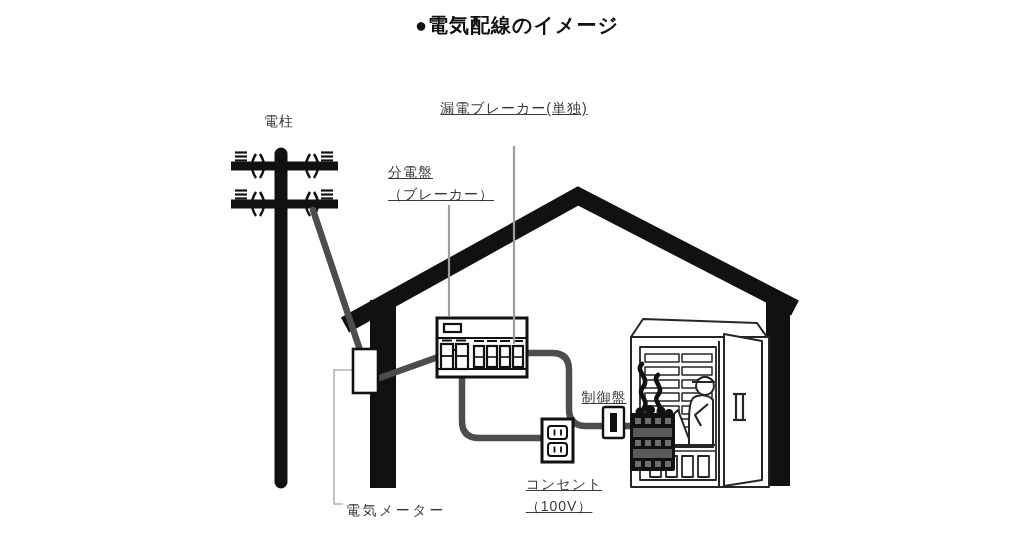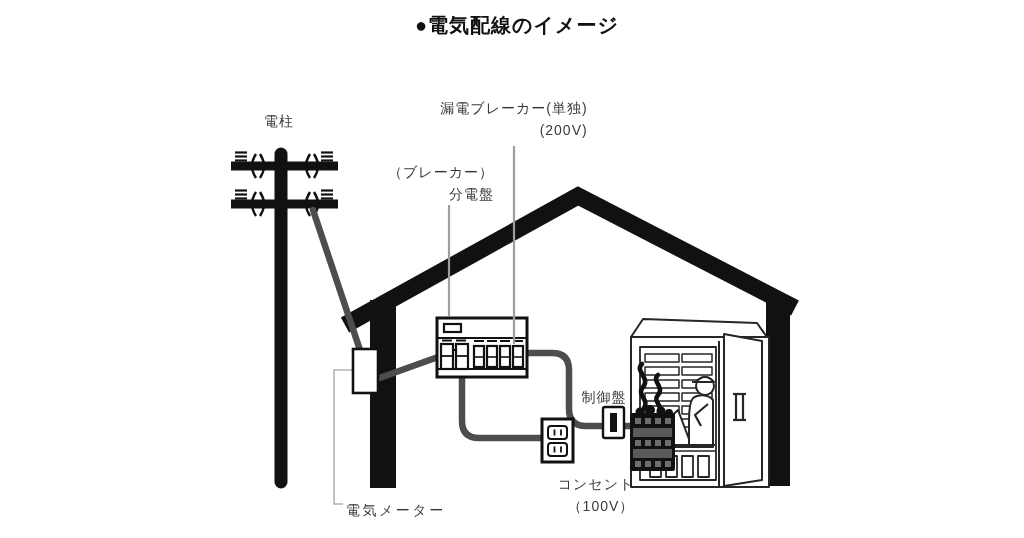--- a/index.html
+++ b/index.html
@@ -19,21 +19,21 @@
   }
   .canvas svg{position:absolute;left:0;top:0;}
   .title{
     position:absolute;left:496px;top:12px;transform:translateX(-50%);
     font-size:20px;font-weight:bold;color:var(--ink);letter-spacing:1px;white-space:nowrap;margin-left:21px;
   }
   .lbl{
     position:absolute;color:var(--label-text);font-size:14px;line-height:22px;
     letter-spacing:1px;white-space:nowrap;
   }
-  .center{transform:translateX(-50%);text-align:right;}
+  .center{transform:translateX(-50%);text-align:left;text-decoration:underline;}
   .ln{display:block;}
   .meter-spacing{letter-spacing:2.5px;font-family:Liberation Serif, serif;}
 </style>
 </head>
 <body>
 
 <div class="canvas">
 
   <svg width="1024" height="538" viewBox="0 0 1024 538">
 
@@ -217,30 +217,29 @@
       <rect x="633" y="449" width="39" height="9" fill="var(--heater-stripe)"></rect>
     </g>
   </svg>
 
   <div class="title">●電気配線のイメージ</div>
 
   <div class="lbl" style="left:264px;top:110px">電柱</div>
 
   <div class="lbl center" style="left:514px;top:97px">
     <span class="ln">漏電ブレーカー(単独)</span>
-    <span class="ln">(200V)</span>
   </div>
 
   <div class="lbl center" style="left:441px;top:161px">
+    <span class="ln">分電盤</span>
     <span class="ln">（ブレーカー）</span>
-    <span class="ln">分電盤</span>
   </div>
 
   <div class="lbl center" style="left:604px;top:386px">制御盤</div>
 
-  <div class="lbl center" style="left:596px;top:473px">
+  <div class="lbl center" style="left:564px;top:473px">
     <span class="ln">コンセント</span>
     <span class="ln">（100V）</span>
   </div>
 
   <div class="lbl meter-spacing" style="left:346px;top:500px">電気メーター</div>
 
 </div>
 
 </body></html>

